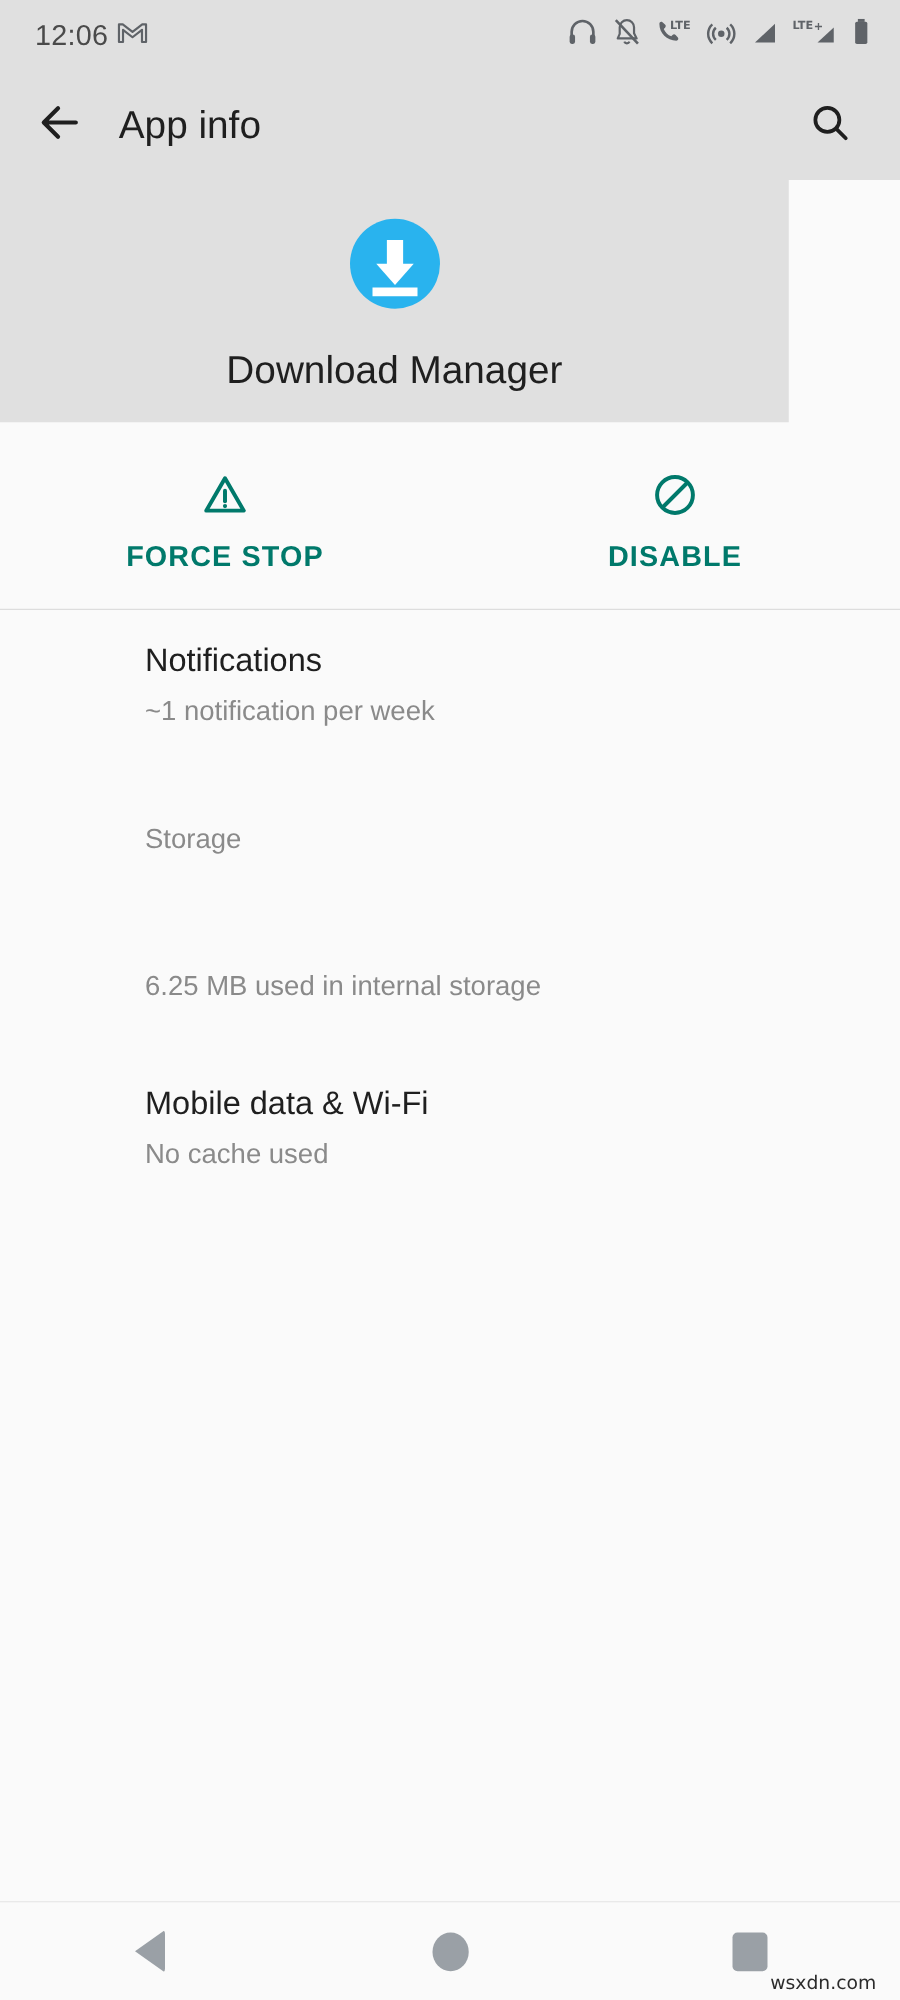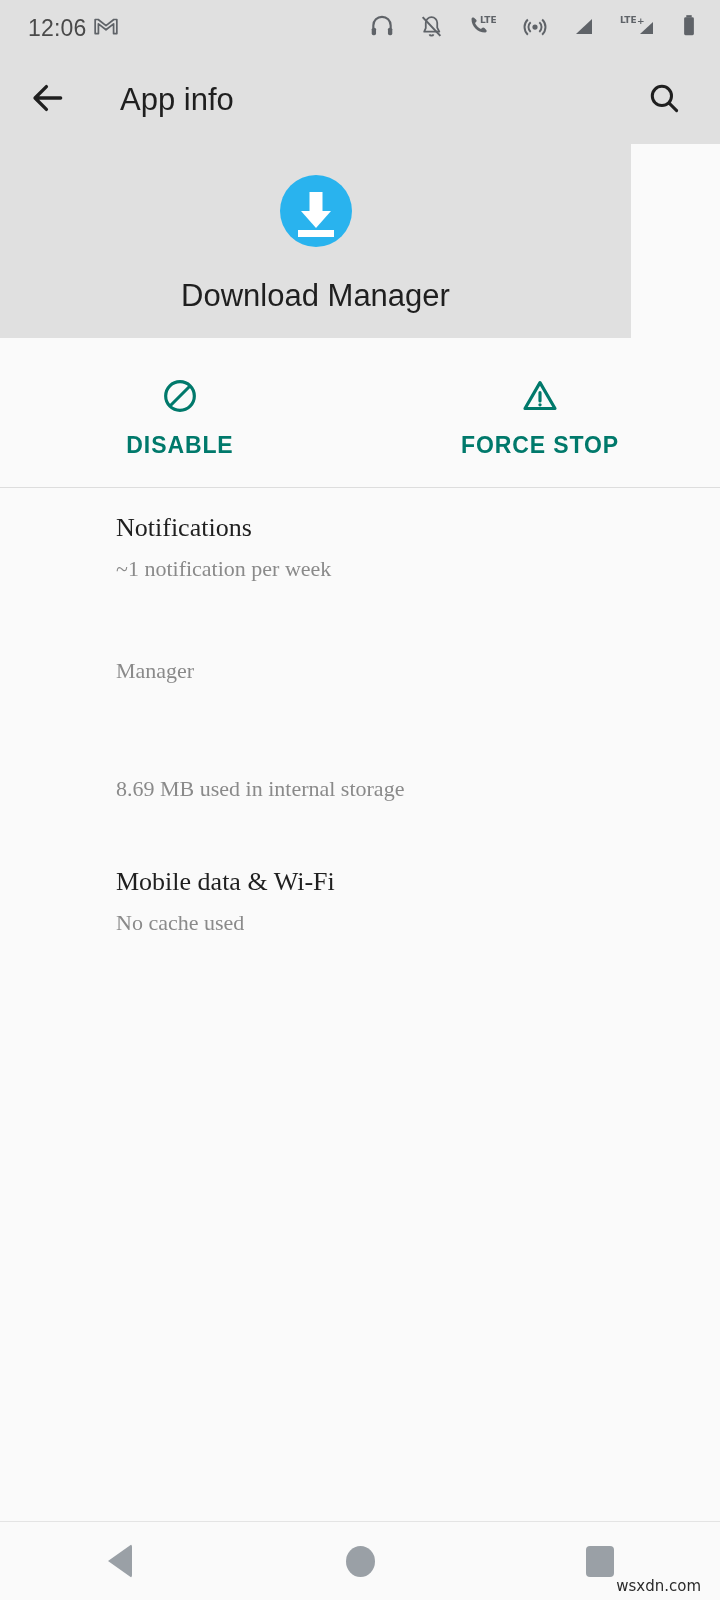--- a/index.html
+++ b/index.html
@@ -24,37 +24,37 @@
   }
   #status-left {
     display:flex; align-items:center; gap:6px;
     margin-left:28px;
   }
   #clock {
     font-size:23px; color:#4a4a4a; letter-spacing:0.2px;
   }
   #status-right {
     position:absolute; right:22px; top:0; height:56px;
-    display:flex; align-items:center; gap:24px;text-align:center;
+    display:flex; align-items:center; gap:10px;text-align:center;
   }
   .sicon { display:block; }
 
   
   #app-bar {
     position:absolute; top:56px; left:0;
     width:720px; height:88px;
     background:#E0E0E0;
     display:flex; align-items:center;
   }
   #back-button {
     width:64px; height:64px; margin-left:16px;
     display:flex; align-items:center; justify-content:center;
   }
   #page-title {
-    margin-left:40px;
+    margin-left:15px;
     font-size:31px; color:#1f1f1f; font-weight:400;
   }
   #search-button {
     position:absolute; right:26px;
     width:60px; height:60px;
     display:flex; align-items:center; justify-content:center;
   }
 
   
   #app-header {
@@ -115,21 +115,20 @@
   #actions-divider {
     position:absolute; top:487px; left:0;
     width:720px; height:1px; background:#DDDDDD;
   }
 
   
   #settings-list {
     position:absolute; top:488px; left:0;
     width:641px;
     background:#FAFAFA;
-    font-family:Liberation Serif, serif;
   }
   .list-item {
     position:relative;
     min-height:118px;
     padding:22px 32px 22px 116px;
     display:flex; flex-direction:column; justify-content:center;
   }
   .item-title {
     font-size:26px; color:#1f1f1f; font-weight:400;
     line-height:1.25;
@@ -277,52 +276,52 @@
       <div class="arrow-head"></div>
       <div class="arrow-base"></div>
     </div>
     <div id="app-name">Download Manager</div>
   </div>
 
   <div id="actions">
     <div class="action-btn">
       <span class="action-icon">
         <svg width="40" height="40" viewBox="0 0 24 24">
-          <circle cx="12" cy="12" r="8.6" fill="none" stroke="#00796B" stroke-width="1.9"></circle>
-          <line x1="6" y1="18" x2="18" y2="6" stroke="#00796B" stroke-width="1.9"></line>
-        </svg>
-      </span>
-      <span class="action-label">DISABLE</span>
+          <path d="M12 4 L21 19.5 L3 19.5 Z" fill="none" stroke="#00796B" stroke-width="1.9" stroke-linejoin="round"></path>
+          <line x1="12" y1="10" x2="12" y2="15" stroke="#00796B" stroke-width="1.9" stroke-linecap="round"></line>
+          <circle cx="12" cy="17.3" r="1" fill="#00796B"></circle>
+        </svg>
+      </span>
+      <span class="action-label">FORCE STOP</span>
     </div>
     <div class="action-btn">
       <span class="action-icon">
         <svg width="40" height="40" viewBox="0 0 24 24">
-          <path d="M12 4 L21 19.5 L3 19.5 Z" fill="none" stroke="#00796B" stroke-width="1.9" stroke-linejoin="round"></path>
-          <line x1="12" y1="10" x2="12" y2="15" stroke="#00796B" stroke-width="1.9" stroke-linecap="round"></line>
-          <circle cx="12" cy="17.3" r="1" fill="#00796B"></circle>
-        </svg>
-      </span>
-      <span class="action-label">FORCE STOP</span>
+          <circle cx="12" cy="12" r="8.6" fill="none" stroke="#00796B" stroke-width="1.9"></circle>
+          <line x1="6" y1="18" x2="18" y2="6" stroke="#00796B" stroke-width="1.9"></line>
+        </svg>
+      </span>
+      <span class="action-label">DISABLE</span>
     </div>
   </div>
   <div id="actions-divider"></div>
 
   <div id="settings-list">
 
     <div class="list-item">
       <span class="item-title">Notifications</span>
       <span class="item-subtitle">~1 notification per week</span>
     </div>
 
     <div class="list-item">
-      <span class="item-subtitle">Manager</span>
+      <span class="item-subtitle">Storage</span>
     </div>
 
     <div class="list-item">
-      <span class="item-subtitle">8.69 MB used in internal storage</span>
+      <span class="item-subtitle">6.25 MB used in internal storage</span>
     </div>
 
     <div class="list-item">
       <span class="item-title">Mobile data &amp; Wi-Fi</span>
       <span class="item-subtitle">No cache used</span>
     </div>
 
 
   </div>
 

